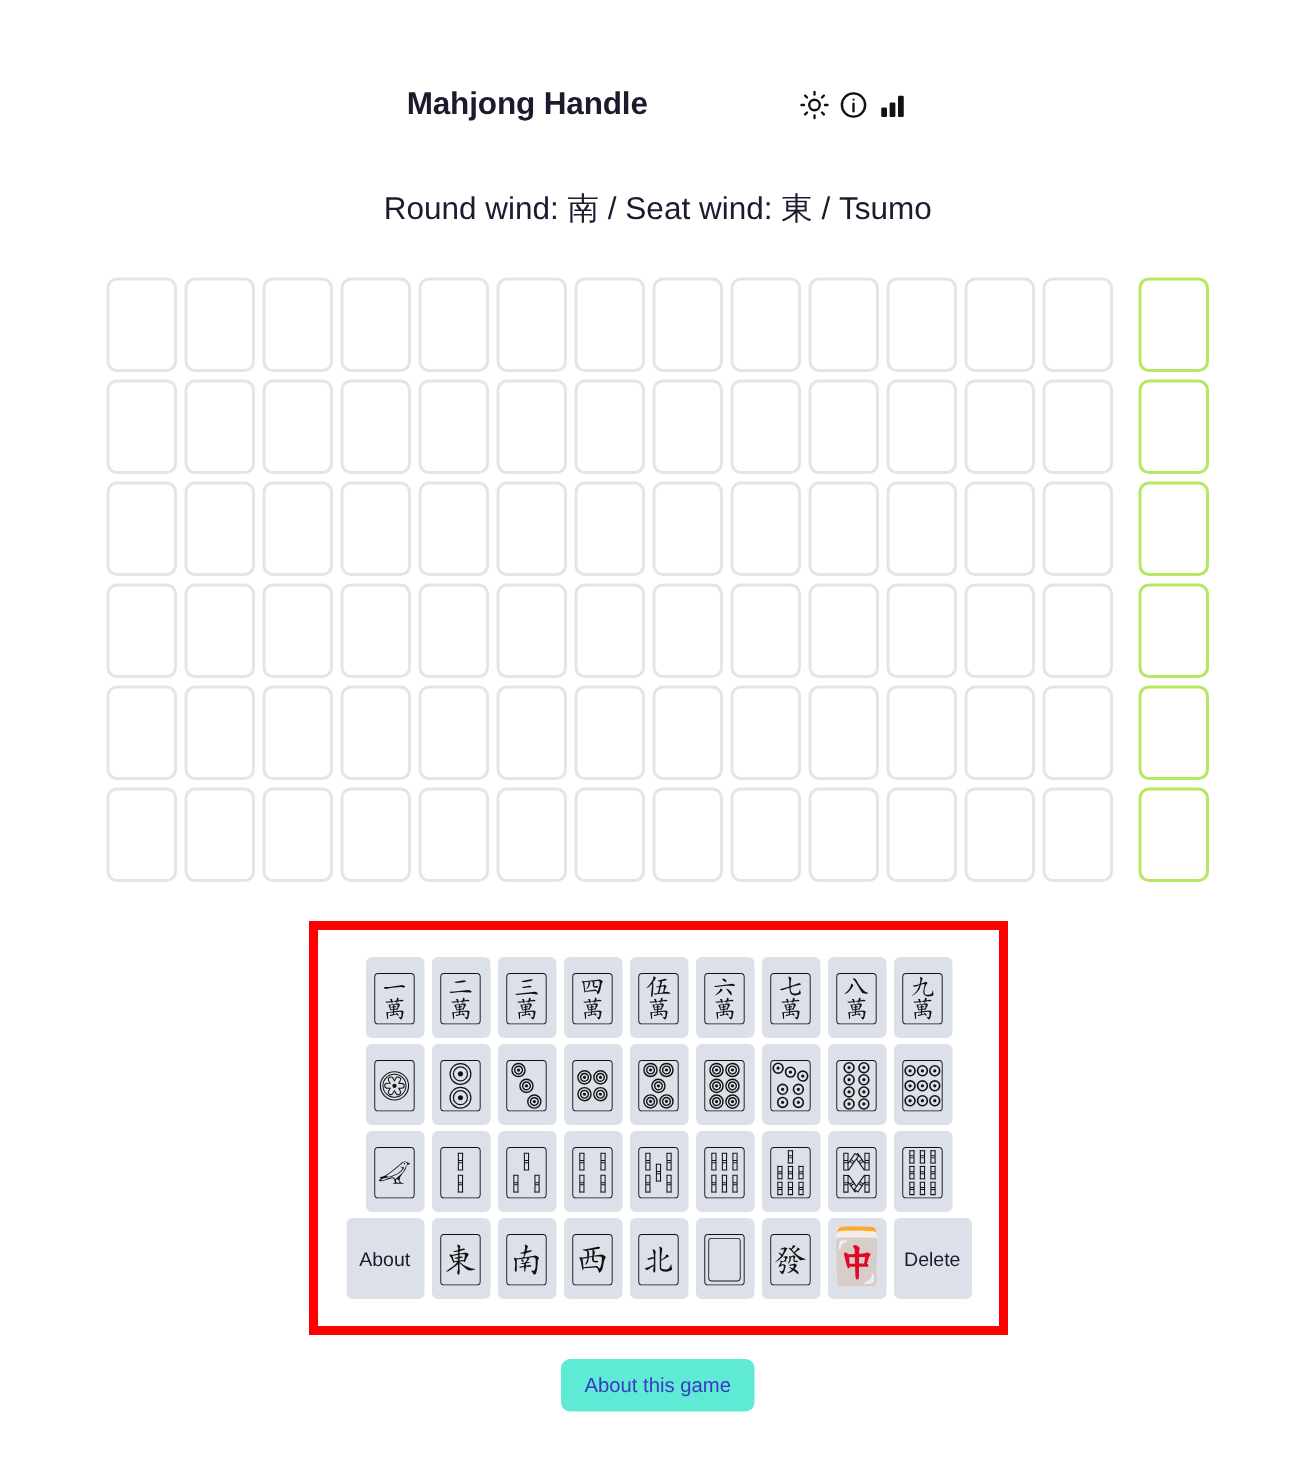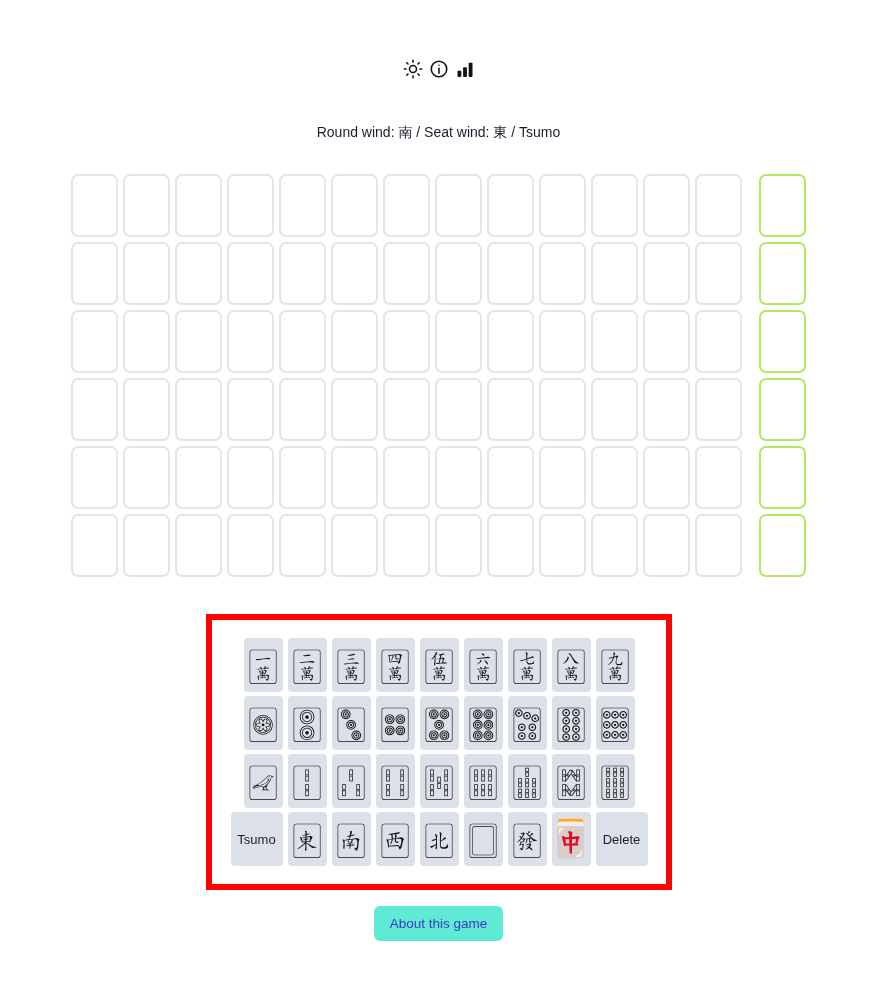--- a/index.html
+++ b/index.html
@@ -46,21 +46,21 @@
     cursor: pointer;
   }
   .hicon svg { display: block; }
 
   
   .subtitle-row {
     text-align: center;
     margin-top: 43px;
   }
   .subtitle {
-    font-size: 14px;
+    font-size: 21px;
     color: #1b1b2f;
     white-space: nowrap;
   }
 
   
   .board {
     margin-top: 32px;
     display: flex;
     flex-direction: column;
     align-items: center;
@@ -153,20 +153,21 @@
     font-size: 13.5px;
     padding: 10px 16px;
     cursor: pointer;
     font-family: "Liberation Sans", sans-serif;
   }
 </style>
 </head>
 <body>
 
 <div class="header">
+  <div class="app-title">Mahjong Handle</div>
   <div class="header-icons">
     <span class="hicon">
       <svg width="20" height="20" viewBox="0 0 24 24" fill="none" stroke="#111118" stroke-width="1.9" stroke-linecap="round">
         <circle cx="12" cy="12" r="4.2" fill="none"></circle>
         <line x1="12" y1="1.6" x2="12" y2="3.6"></line>
         <line x1="12" y1="20.4" x2="12" y2="22.4"></line>
         <line x1="1.6" y1="12" x2="3.6" y2="12"></line>
         <line x1="20.4" y1="12" x2="22.4" y2="12"></line>
         <line x1="4.5" y1="4.5" x2="6" y2="6"></line>
         <line x1="18" y1="18" x2="19.5" y2="19.5"></line>
@@ -377,21 +378,21 @@
           <span class="tile-glyph">🀖</span>
         </button>
         <button class="key">
           <span class="tile-glyph">🀗</span>
         </button>
         <button class="key">
           <span class="tile-glyph">🀘</span>
         </button>
       </div>
       <div class="kbd-row">
-        <button class="key wide">Tsumo</button>
+        <button class="key wide">About</button>
         <button class="key">
           <span class="tile-glyph">🀀</span>
         </button>
         <button class="key">
           <span class="tile-glyph">🀁</span>
         </button>
         <button class="key">
           <span class="tile-glyph">🀂</span>
         </button>
         <button class="key">

